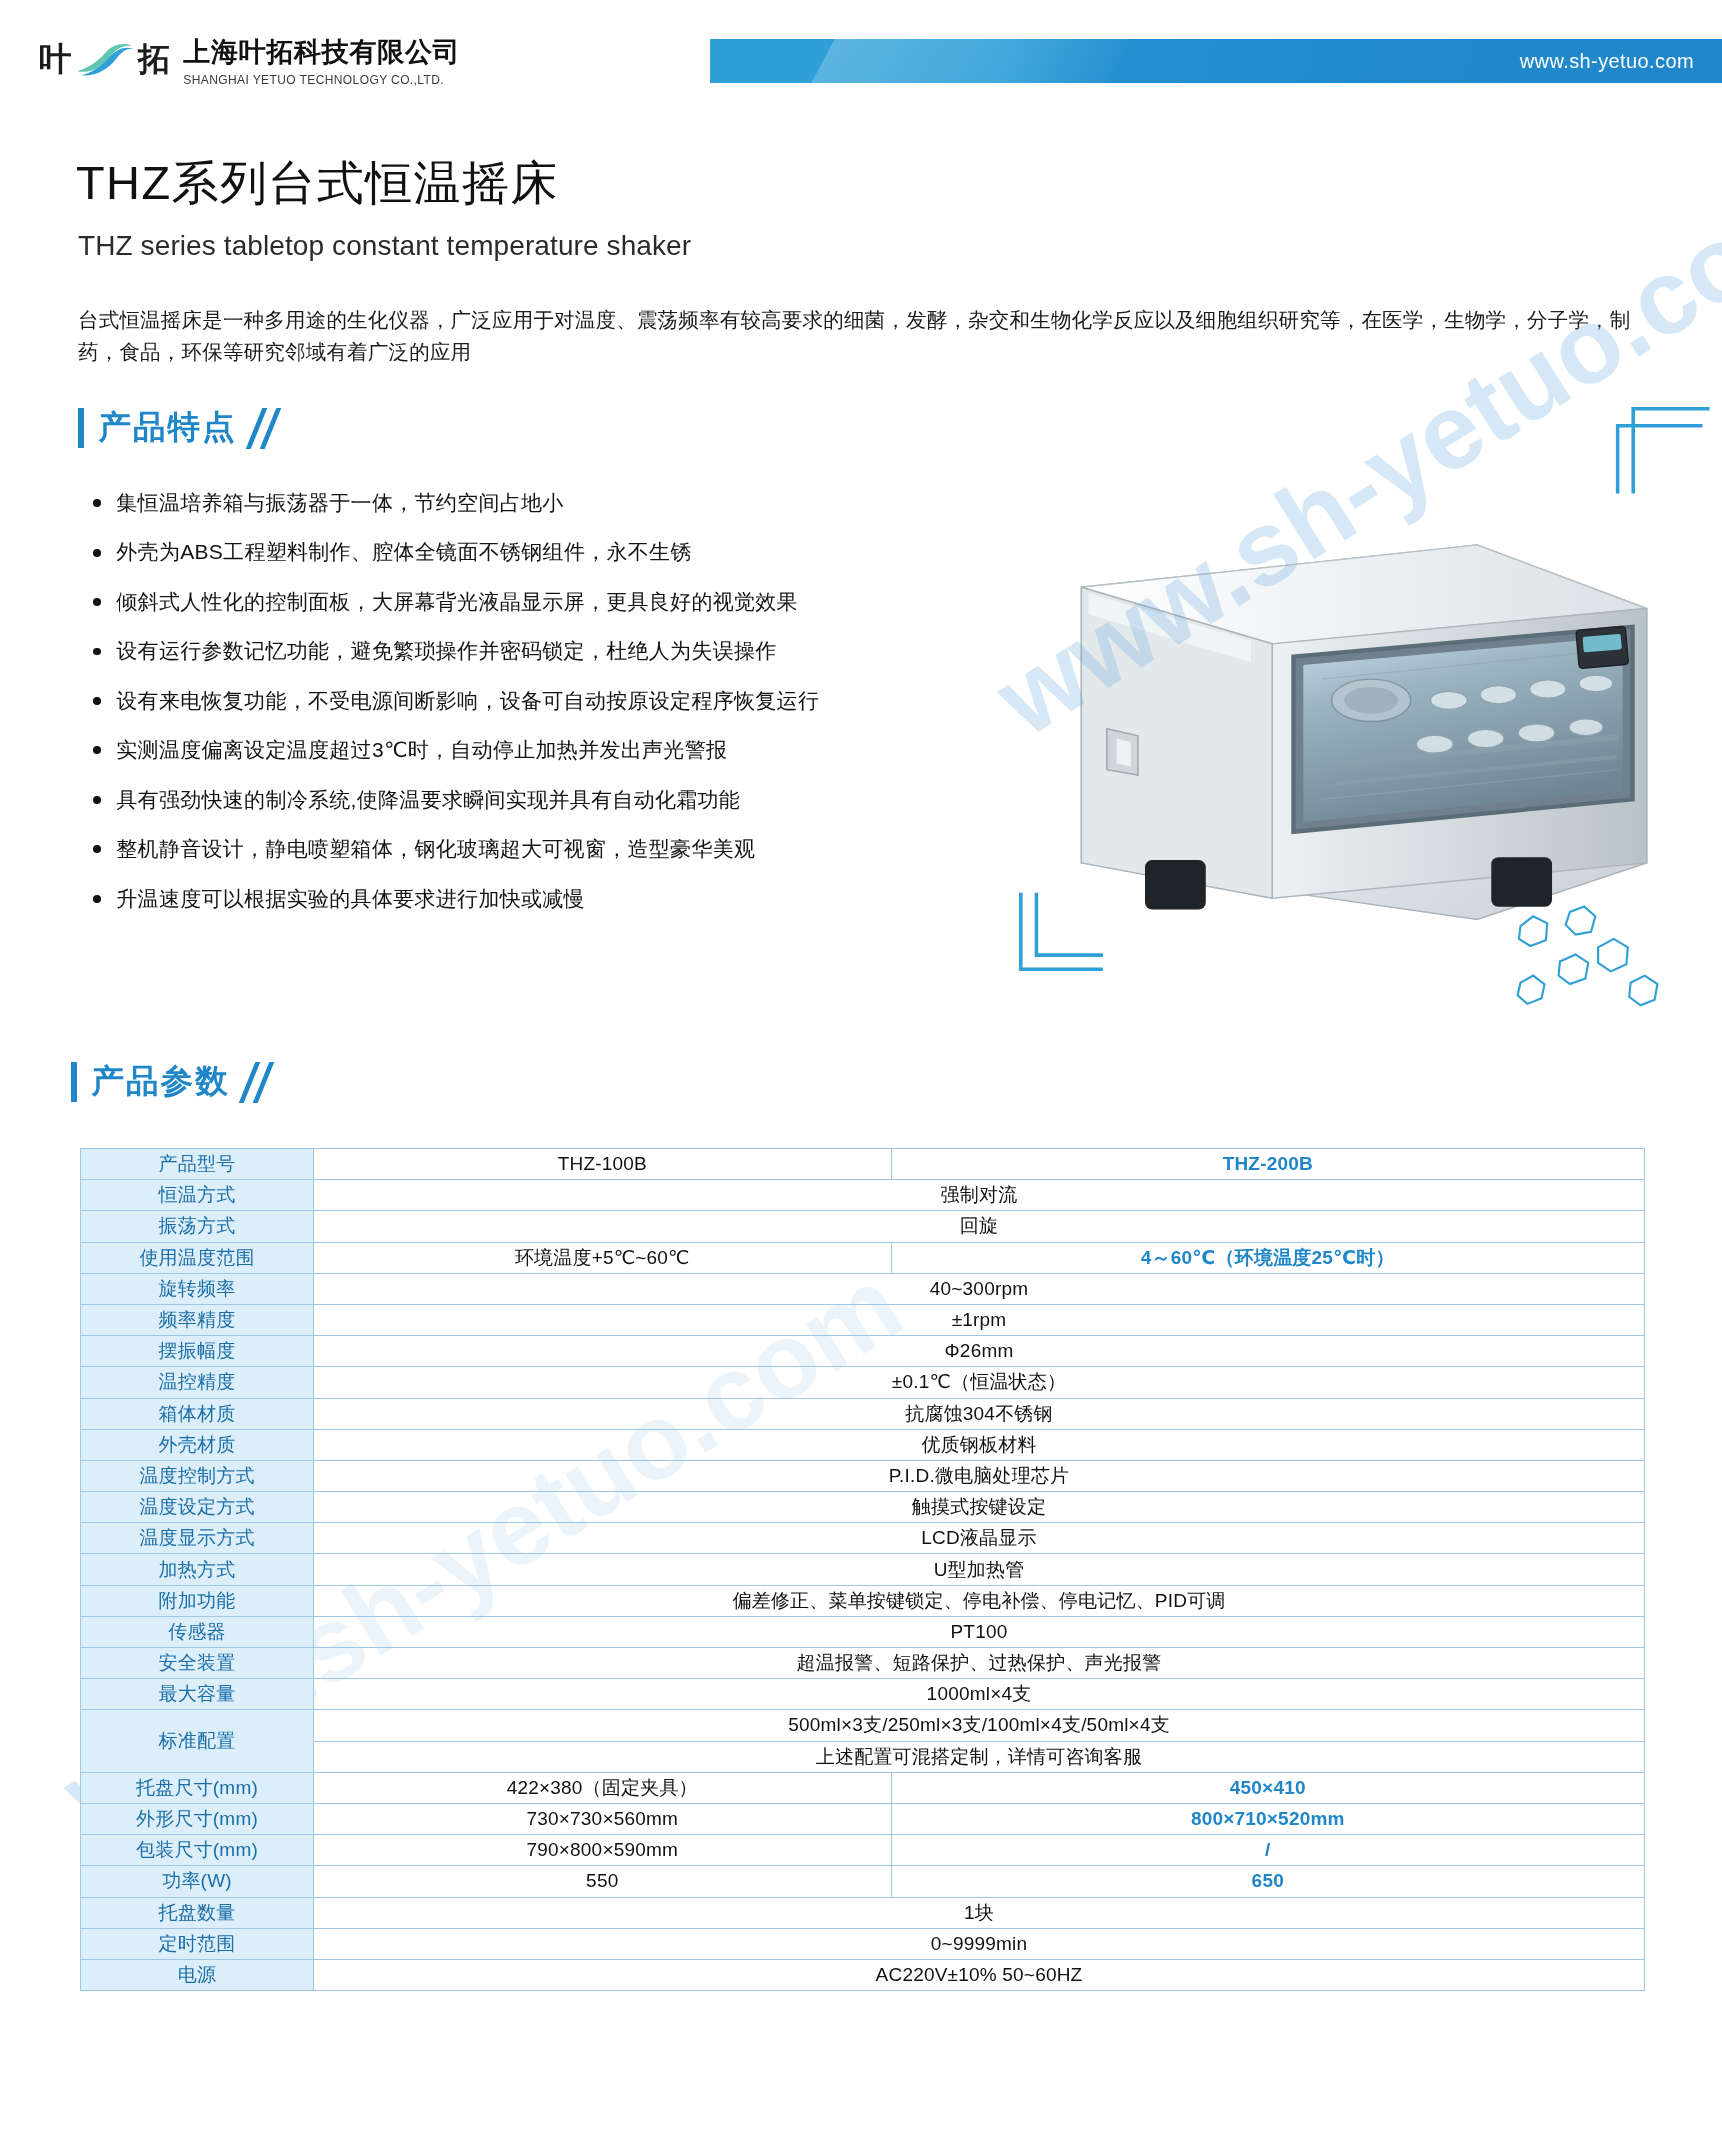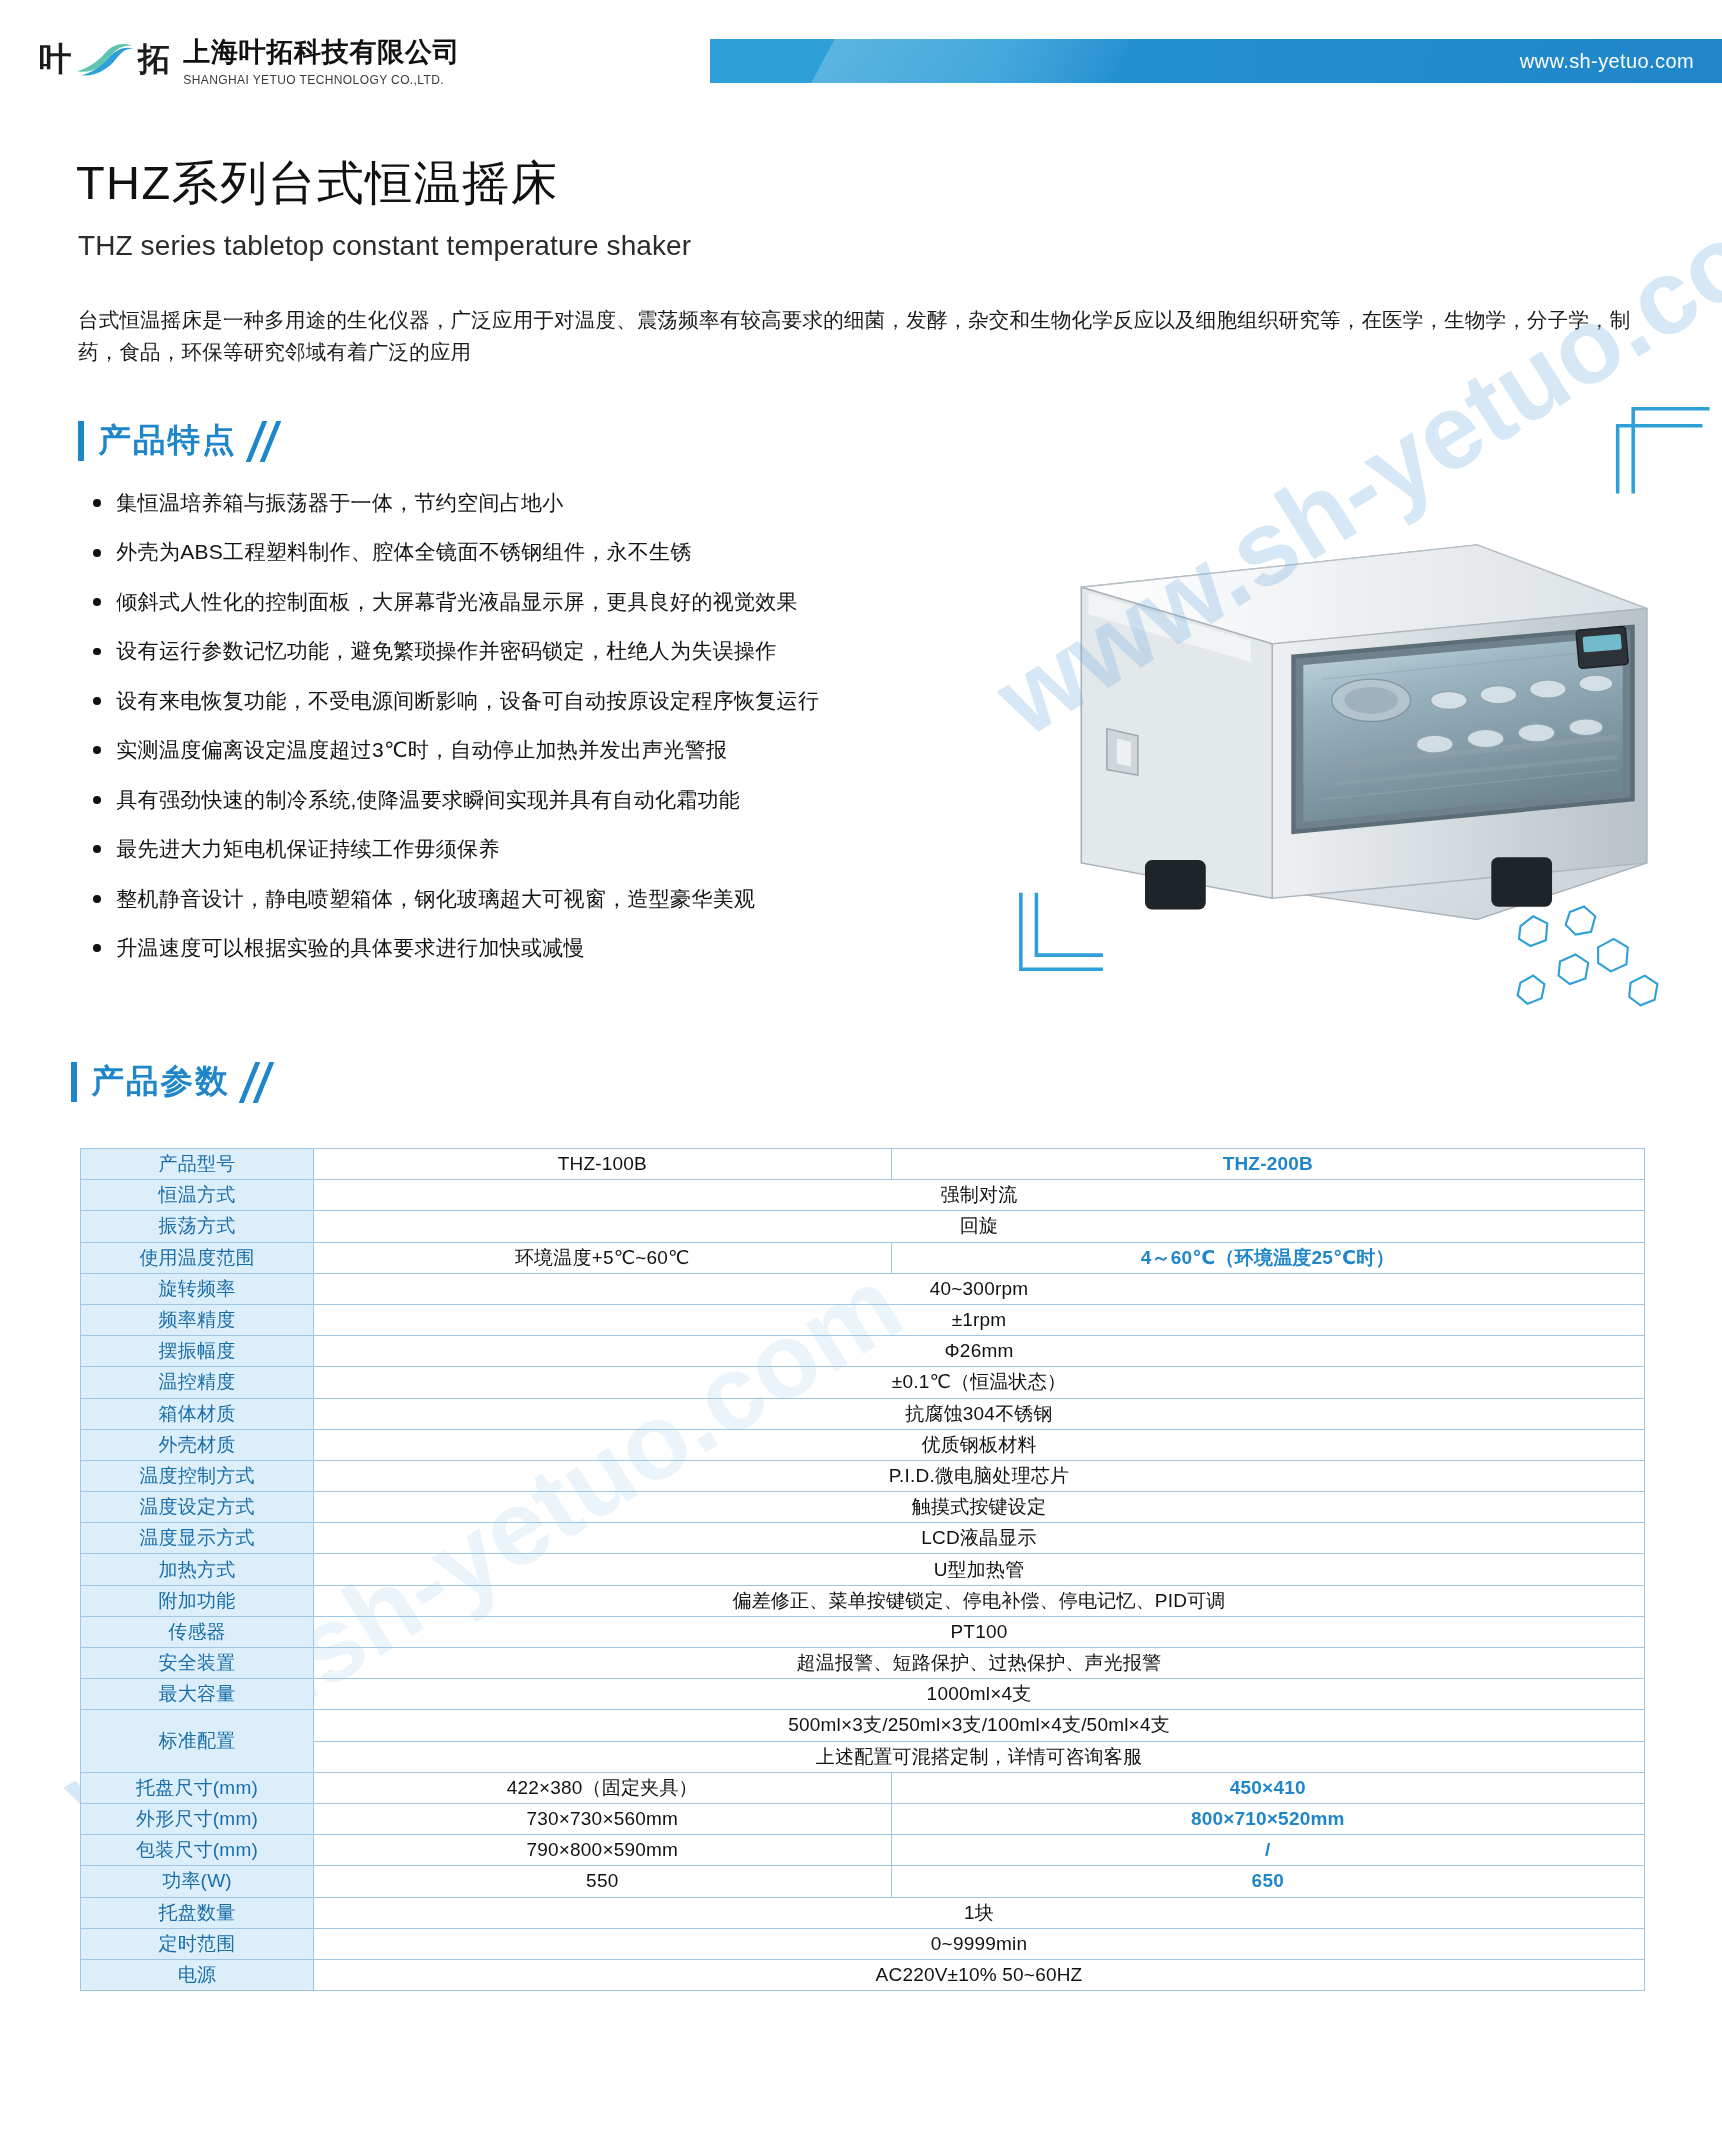--- a/index.html
+++ b/index.html
@@ -101,21 +101,21 @@
   .section-head .slash {
     margin-left: 12.7px; width: 32.5px; height: 40px; position: relative;
   }
   .section-head .slash i {
     position: absolute; top: 0; width: 5px; height: 41px;
     background: #1f86c9; transform: skewX(-22deg);
   }
   .section-head .slash i:nth-child(1) { left: 4.2px; }
   .section-head .slash i:nth-child(2) { left: 18.4px; }
 
-  #sec-features { left: 78px; top: 419px; }
+  #sec-features { left: 78px; top: 406px; }
   #sec-params   { left: 71px; top: 1060px; }
 
   
   .features {
     position: absolute; left: 83px; top: 488px; width: 954px;
     z-index: 6;
   }
   .feature-item {
     display: flex; align-items: flex-start;
     margin-bottom: 19px;
@@ -230,24 +230,20 @@
       <span class="dot"></span>
       <span>设有来电恢复功能，不受电源间断影响，设备可自动按原设定程序恢复运行</span>
     </div>
     <div class="feature-item">
       <span class="dot"></span>
       <span>实测温度偏离设定温度超过3℃时，自动停止加热并发出声光警报</span>
     </div>
     <div class="feature-item">
       <span class="dot"></span>
       <span>具有强劲快速的制冷系统,使降温要求瞬间实现并具有自动化霜功能</span>
-    </div>
-    <div class="feature-item">
-      <span class="dot"></span>
-      <span>最先进大力矩电机保证持续工作毋须保养</span>
     </div>
     <div class="feature-item">
       <span class="dot"></span>
       <span>整机静音设计，静电喷塑箱体，钢化玻璃超大可视窗，造型豪华美观</span>
     </div>
     <div class="feature-item">
       <span class="dot"></span>
       <span>升温速度可以根据实验的具体要求进行加快或减慢</span>
     </div>
   </div>

